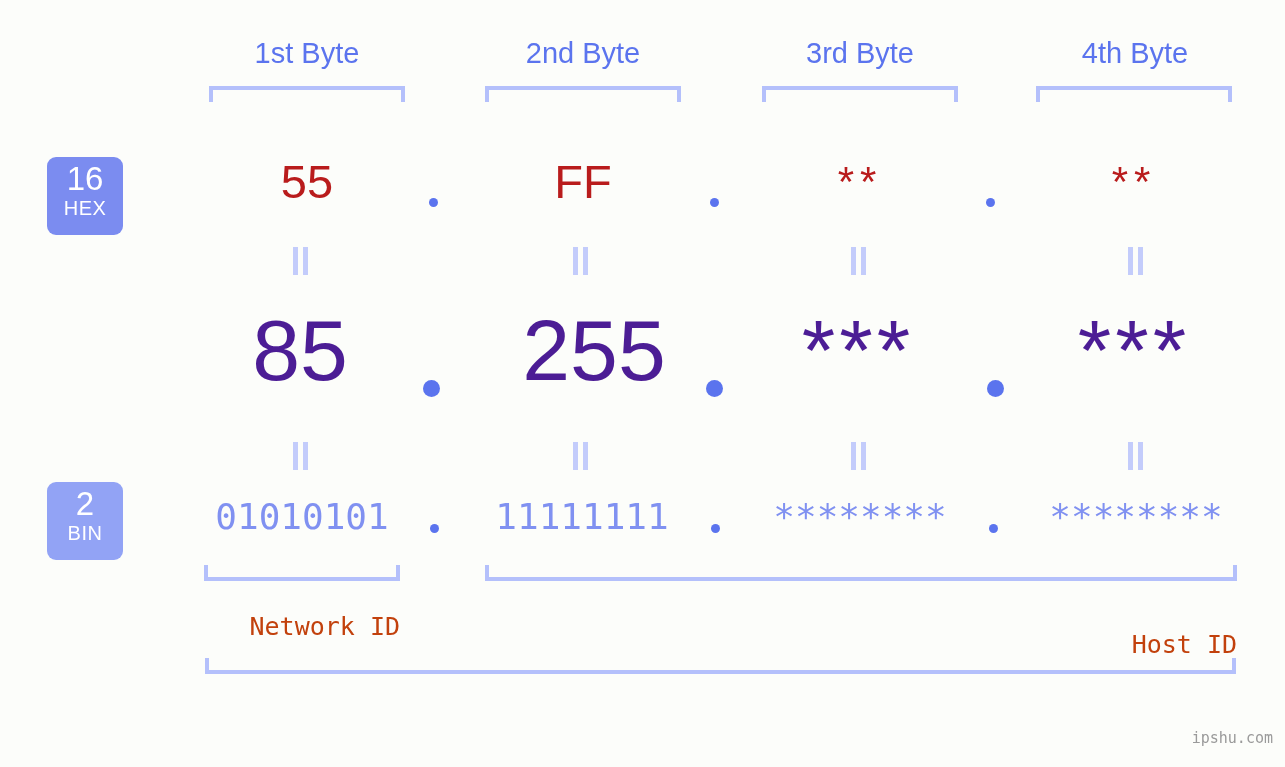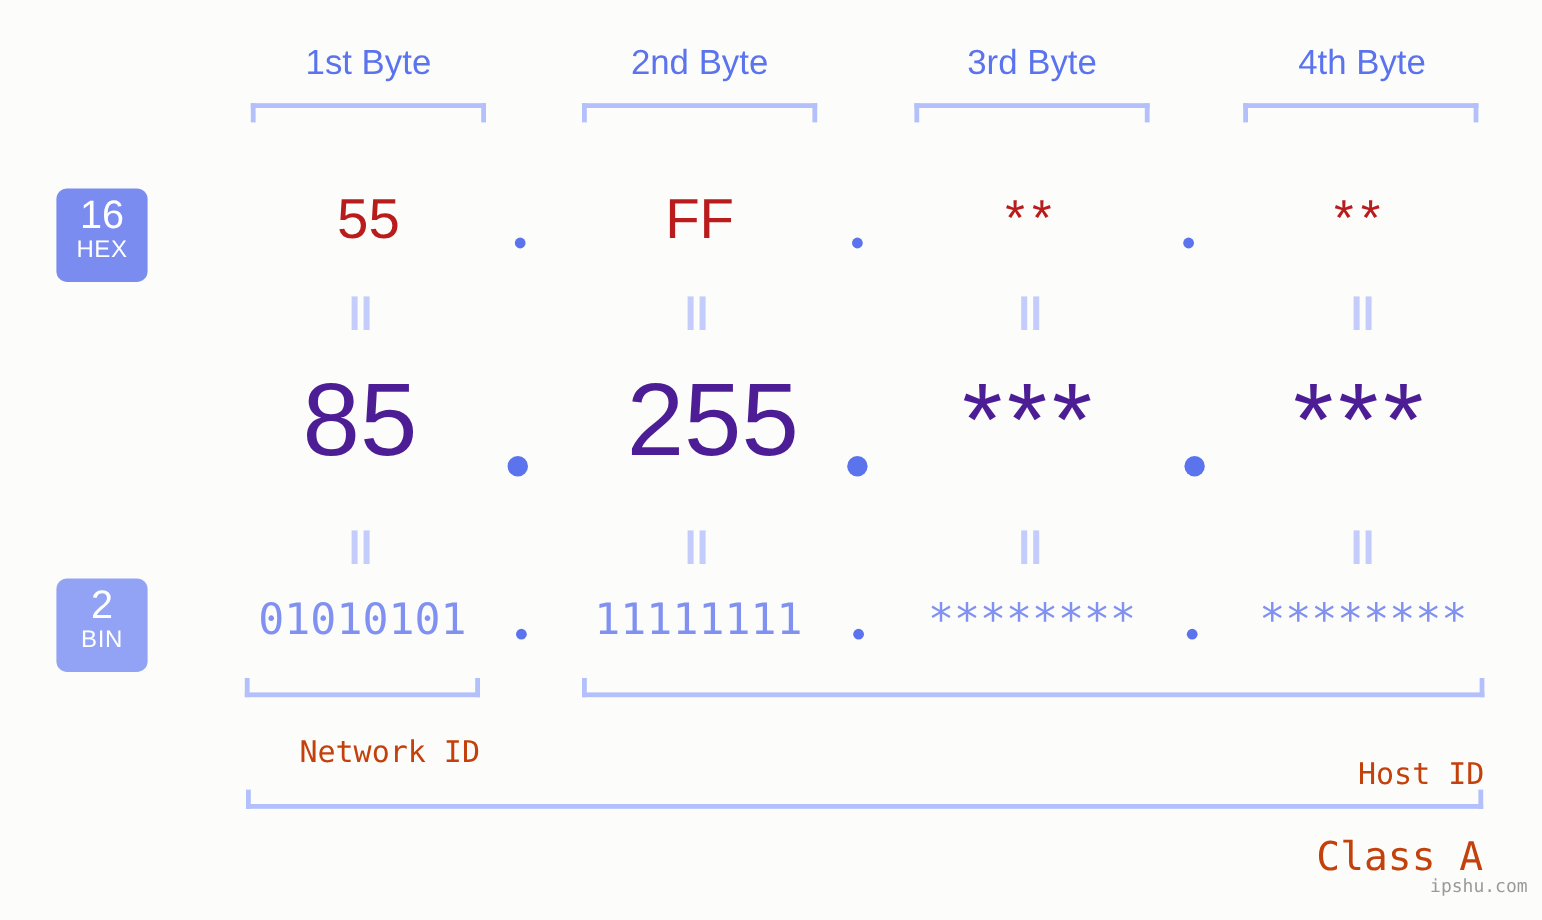--- a/index.html
+++ b/index.html
@@ -272,17 +272,16 @@
   </div>
 
   <div class="bracket-bottom" style="left:204px; top:565px; width:196px;"></div>
   <div class="bracket-bottom" style="left:485px; top:565px; width:752px;"></div>
 
   <div class="sec-label id" style="left:204px; top:610px; width:196px;">Network ID</div>
   <div class="sec-label id" style="left:485px; top:610px; width:752px;margin-top:18px;">Host ID</div>
 
   <div class="bracket-bottom" style="left:205px; top:658px; width:1031px;"></div>
 
-  <div class="sec-label cls" style="left:205px; top:692px; width:1031px;">Class A</div>
 
   <div id="watermark">ipshu.com</div>
 
 </div>
 
 </body></html>

